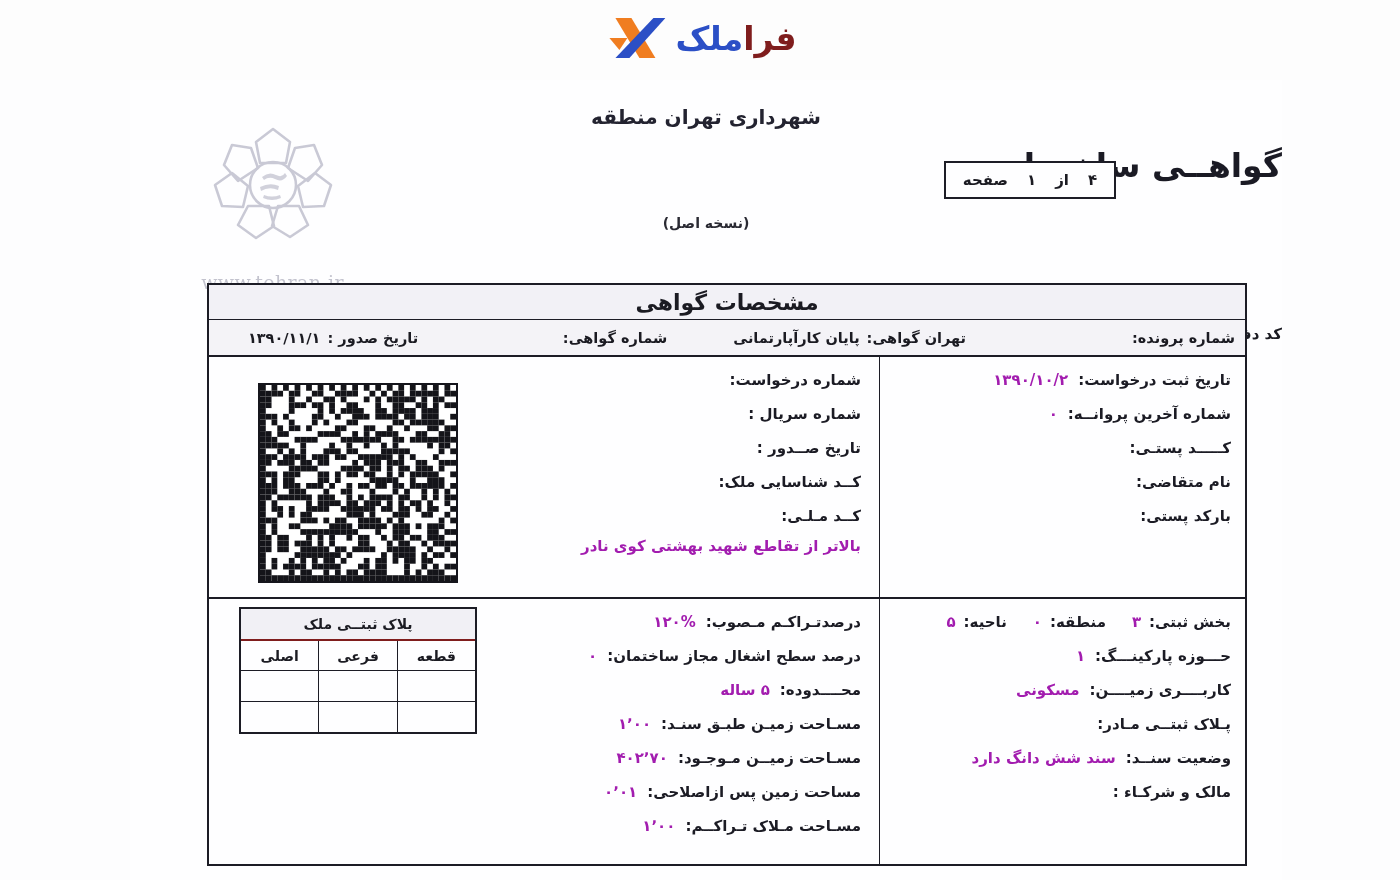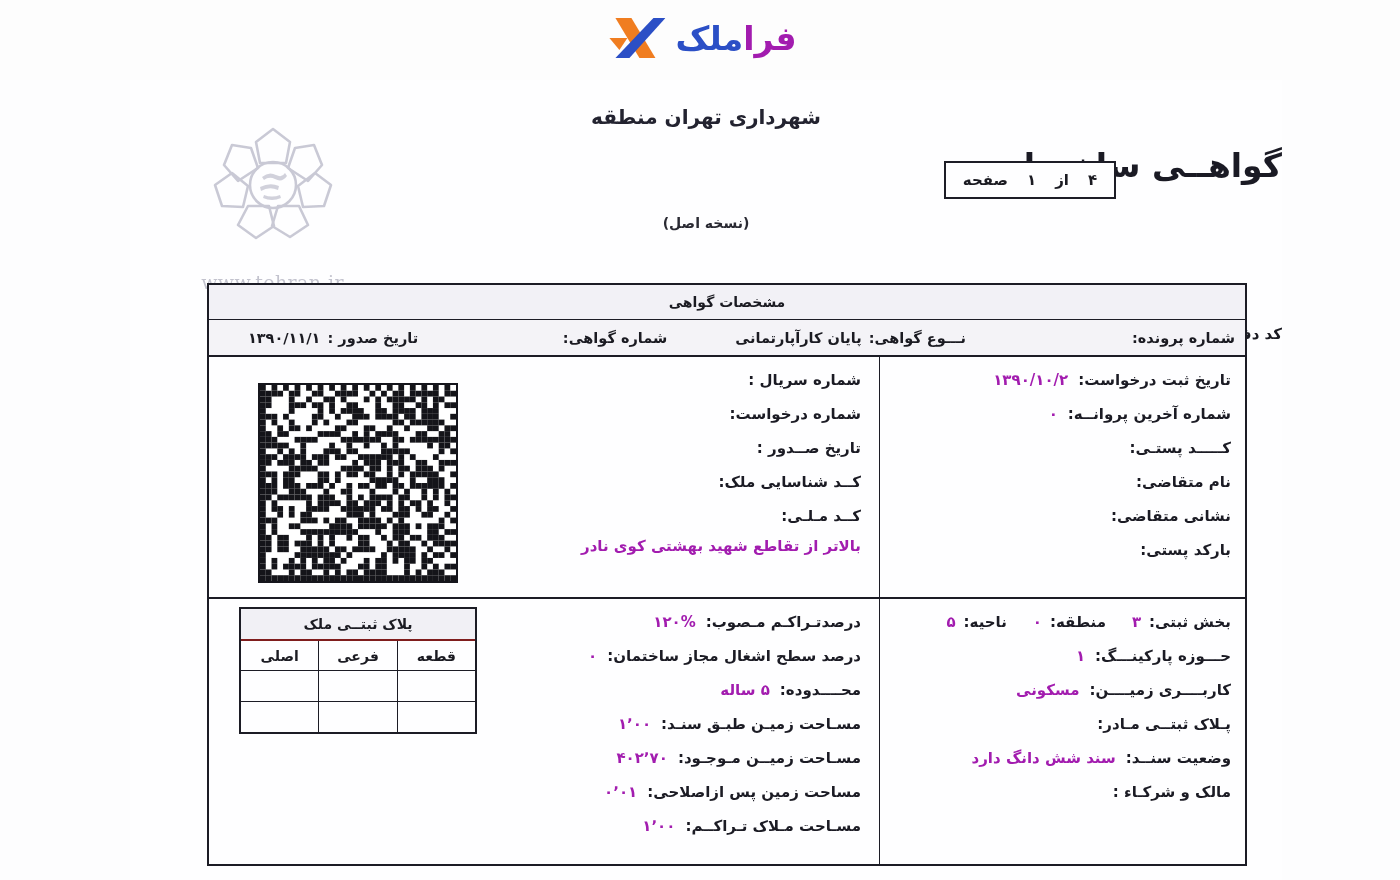--- a/index.html
+++ b/index.html
@@ -53,21 +53,21 @@
     gap: 10px;
     direction: rtl;
   }
   #brand .brand-text {
     font-size: 33px;
     font-weight: bold;
     letter-spacing: -.5px;
     white-space: nowrap;
     line-height: 1;
   }
-  #brand .brand-text .t-fara { color: #a21caf; }
+  #brand .brand-text .t-fara { color: #7f1d1d; }
   #brand .brand-text .t-melk { color: #2b4fc6; }
   #brand .brand-mark { width: 62px; height: 52px; display: block; }
 
   
   #paper {
     position: absolute;
     left: 130px;
     top: 80px;
     width: 1152px;
     height: 800px;
@@ -173,21 +173,21 @@
     width: 1036px;
     border: 2px solid #1c1c25;
     background: #fefeff;
   }
   .band-title {
     height: 34px;
     border-bottom: 1.5px solid #1c1c25;
     display: flex;
     align-items: center;
     justify-content: center;
-    font-size: 14px;
+    font-size: 22px;
     font-weight: bold;
     background: #f2f1f6;
     letter-spacing: .5px;
   }
   .band-row1 {
     height: 35px;
     border-bottom: 2.5px solid #1c1c25;
     display: flex;
     flex-direction: row;
     align-items: center;
@@ -381,21 +381,21 @@
     <div id="cert-table">
 
       <div class="band-title">مشخصات گواهی</div>
 
       <div class="band-row1">
         <div class="cell c-file">
           <span class="lbl">شماره پرونده:</span>
           <span class="val"></span>
         </div>
         <div class="cell c-type">
-          <span class="lbl">نـــوع گواهی:</span>
+          <span class="lbl">تهران گواهی:</span>
           <span class="val">پایان کارآپارتمانی</span>
         </div>
         <div class="cell c-serial">
           <span class="lbl">شماره گواهی:</span>
           <span class="val"></span>
         </div>
         <div class="cell c-date">
           <span class="lbl">تاریخ صدور :</span>
           <span class="val">۱۳۹۰/۱۱/۱</span>
         </div>
@@ -414,36 +414,32 @@
           </div>
           <div class="frow">
             <span class="lbl">کـــــد پستـی:</span>
             <span class="val"></span>
           </div>
           <div class="frow">
             <span class="lbl">نام متقاضی:</span>
             <span class="val"></span>
           </div>
           <div class="frow">
-            <span class="lbl">نشانی متقاضی:</span>
-            <span class="val"></span>
-          </div>
-          <div class="frow">
             <span class="lbl">بارکد پستی:</span>
             <span class="val"></span>
           </div>
         </div>
 
         <div class="col-mid">
           <div class="frow">
+            <span class="lbl">شماره درخواست:</span>
+            <span class="val"></span>
+          </div>
+          <div class="frow">
             <span class="lbl">شماره سریال :</span>
-            <span class="val"></span>
-          </div>
-          <div class="frow">
-            <span class="lbl">شماره درخواست:</span>
             <span class="val"></span>
           </div>
           <div class="frow">
             <span class="lbl">تاریخ صــدور :</span>
             <span class="val"></span>
           </div>
           <div class="frow">
             <span class="lbl">کــد شناسایی ملک:</span>
             <span class="val"></span>
           </div>

